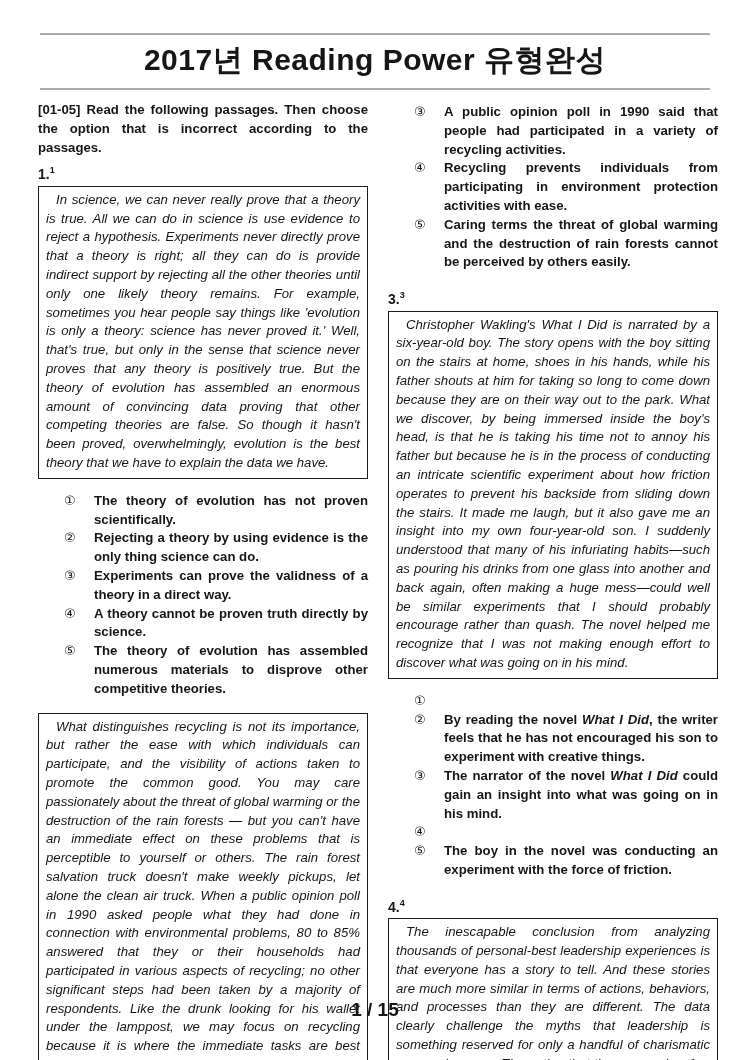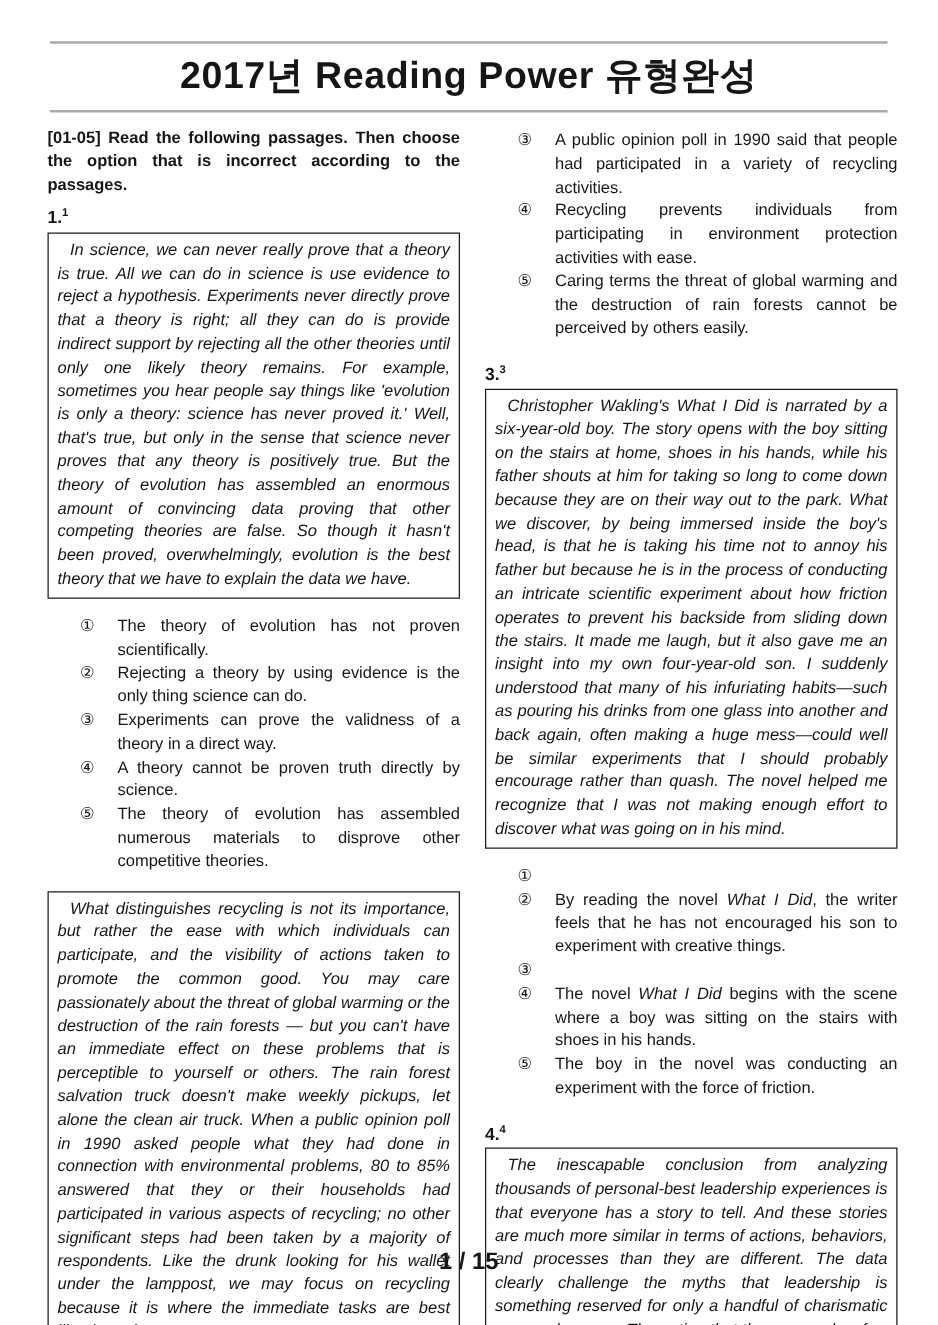--- a/index.html
+++ b/index.html
@@ -25,21 +25,21 @@
 
   .q-label { font-weight:700; font-size:14px; margin:3px 0 2px; }
   .q-label sup { font-size:9px; font-weight:700; }
 
   .passage-box { border:1.5px solid #1c1c1c; padding:4px 7px 5px; margin:0 0 13px; background:#fff;font-style:italic; }
   .passage-box p { margin:0; text-align:justify; text-indent:10px; }
 
   .options { margin:2px 0 14px; }
   .option { display:flex; padding-left:26px; }
   .option .marker { flex:0 0 30px; font-size:13px; }
-  .option .opt-text { flex:1; text-align:justify; }
+  .option .opt-text { flex:1; text-align:justify;font-weight:bold; }
   .it { font-style:italic; }
 
   footer { position:absolute; bottom:39px; left:0; right:0; text-align:center; }
   .page-num { font-size:19px; font-weight:700; }
 </style>
 </head>
 <body>
 
 <div class="page">
 
@@ -119,24 +119,24 @@
       <div class="options">
         <div class="option">
           <span class="marker">①</span>
         </div>
         <div class="option">
           <span class="marker">②</span>
           <span class="opt-text"><span>By reading the novel </span><span class="it">What I Did</span><span>, the writer feels that he has not encouraged his son to experiment with creative things.</span></span>
         </div>
         <div class="option">
           <span class="marker">③</span>
+          <span class="opt-text"><span>The narrator of the novel </span><span class="it">What I Did</span><span> could gain an insight into what was going on in his mind.</span></span>
         </div>
         <div class="option">
           <span class="marker">④</span>
-          <span class="opt-text"><span>The novel </span><span class="it">What I Did</span><span> begins with the scene where a boy was sitting on the stairs with shoes in his hands.</span></span>
         </div>
         <div class="option">
           <span class="marker">⑤</span>
           <span class="opt-text"><span>The boy in the novel was conducting an experiment with the force of friction.</span></span>
         </div>
       </div>
 
       <div class="q-label"><span>4.</span><sup>4</sup></div>
 
       <div class="passage-box">

